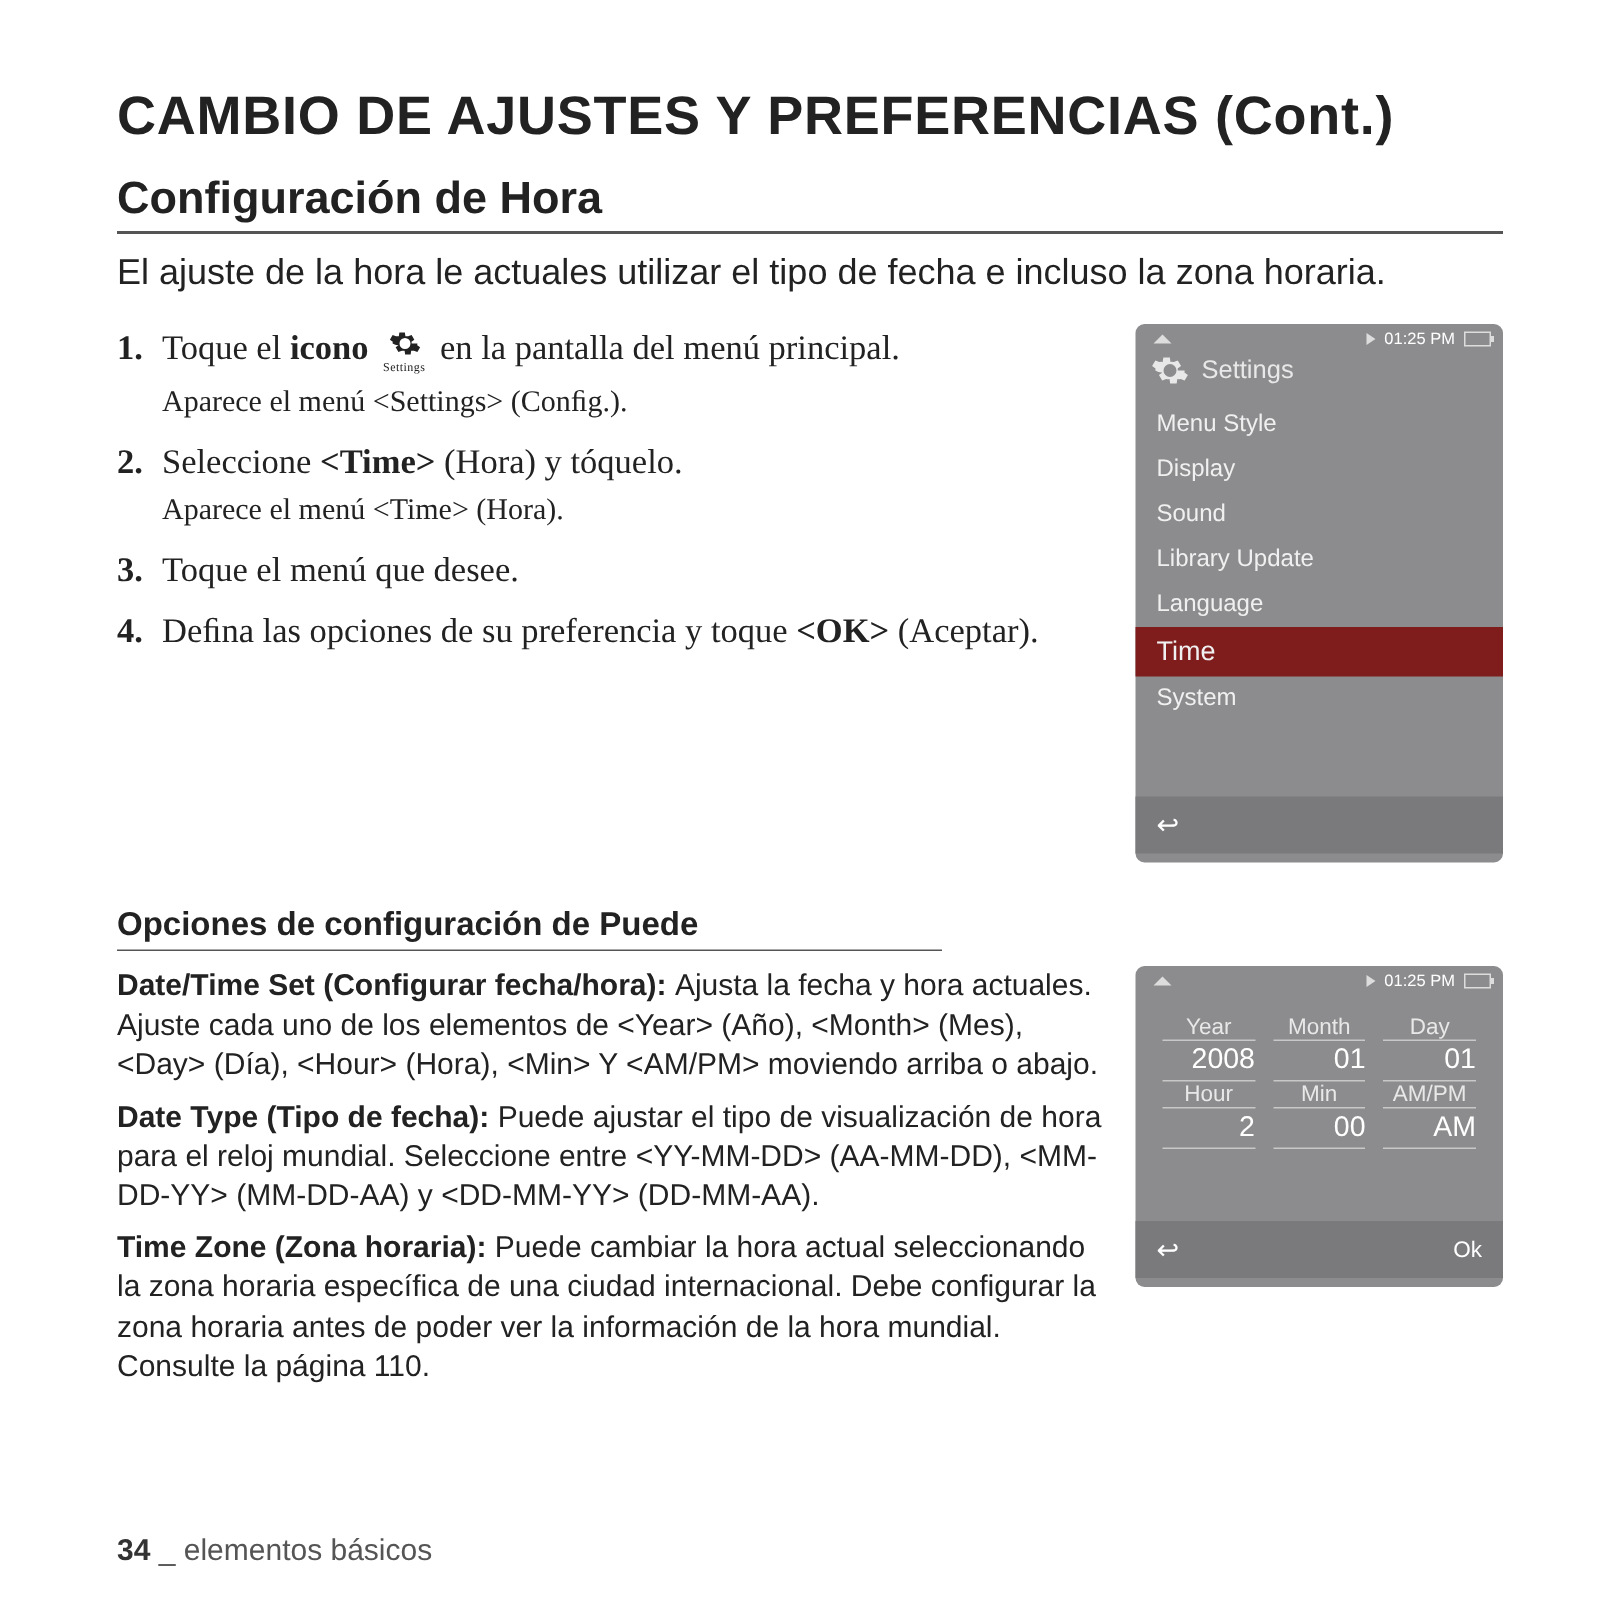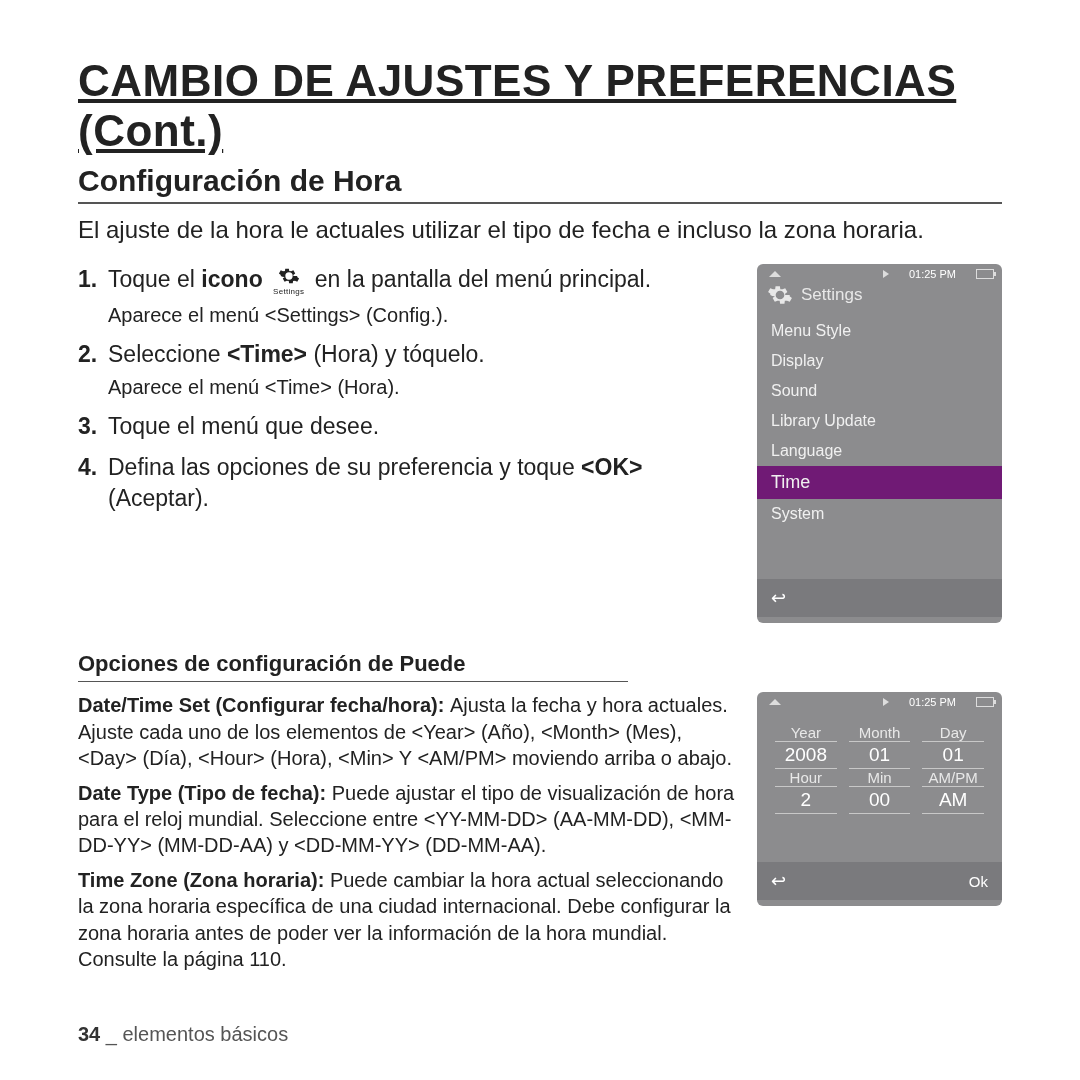--- a/index.html
+++ b/index.html
@@ -6,25 +6,24 @@
   body {
     width: 1080px;
     height: 1080px;
     background: #fff;
     font-family: Arial, Helvetica, sans-serif;
     color: #222;
     padding: 56px 78px 40px 78px;
     position: relative;
   }
   h1.page-title {
-    font-size: 44px;
+    font-size: 36px;
     font-weight: 700;
     letter-spacing: 0.5px;
-    margin-bottom: 8px;
-    text-decoration: underline;
+    margin-bottom: 18px;
   }
   h2.section-title {
     font-size: 30px;
     font-weight: 700;
     border-bottom: 2px solid #555;
     padding-bottom: 4px;
     margin-bottom: 10px;
   }
   p.intro {
     font-size: 24px;
@@ -42,20 +41,21 @@
     list-style: none;
     counter-reset: step;
     font-size: 23px;
     line-height: 1.35;
   }
   ol.steps > li {
     counter-increment: step;
     margin-bottom: 10px;
     position: relative;
     padding-left: 30px;
+    font-family: Liberation Serif, serif;
   }
   ol.steps > li::before {
     content: counter(step) ".";
     position: absolute;
     left: 0;
     font-weight: 700;
   }
   ol.steps .sub {
     display: block;
     font-size: 20px;
@@ -78,21 +78,21 @@
     border-radius: 6px;
     padding-bottom: 6px;
     color: #fff;
     font-size: 15px;
     flex-shrink: 0;
   }
   .phone .statusbar {
     display:flex;
     justify-content:flex-end;
     align-items:center;
-    gap:20px;
+    gap:6px;
     padding: 4px 8px 0 8px;
     font-size: 11px;
   }
   .phone .statusbar .tri {
     width:0;height:0;border-left:6px solid transparent;border-right:6px solid transparent;border-bottom:6px solid #ddd; margin-right:auto; margin-left:4px;
   }
   .phone .statusbar .play {
     width:0;height:0;border-top:4px solid transparent;border-bottom:4px solid transparent;border-left:6px solid #ddd;
   }
   .phone .statusbar .batt {
@@ -104,21 +104,21 @@
     padding: 2px 10px 8px 10px;
   }
   .phone .header .title { font-size:17px; color:#e8e8e8; }
   .phone .menu { }
   .phone .menu .item {
     padding: 6px 14px;
     font-size:16px;
     color:#f0f0f0;
   }
   .phone .menu .item.sel {
-    background:#701a75;
+    background:#7f1d1d;
     font-size:18px;
   }
   .phone .bottombar {
     margin-top: 50px;
     padding: 8px 14px;
     background:#7a7a7d;
     display:flex;
   }
   .phone .bottombar .back {
     font-size:18px;
@@ -131,20 +131,21 @@
     text-align:center;
     padding: 16px 12px 8px 12px;
   }
   .dt-grid .lbl { font-size:15px; color:#e8e8e8; }
   .dt-grid .val {
     font-size:19px;
     border-top:1px solid #c8c8c8;
     border-bottom:1px solid #c8c8c8;
     padding:2px 0;
     margin:0 6px;
+    text-align:right;
   }
   .phone2 .bottombar { justify-content:space-between; align-items:center; margin-top:40px;}
   .phone2 .bottombar .ok { font-size:15px; }
 
   
   h3.options-title {
     font-size: 22px;
     font-weight:700;
     border-bottom:1px solid #555;
     padding-bottom:4px;

